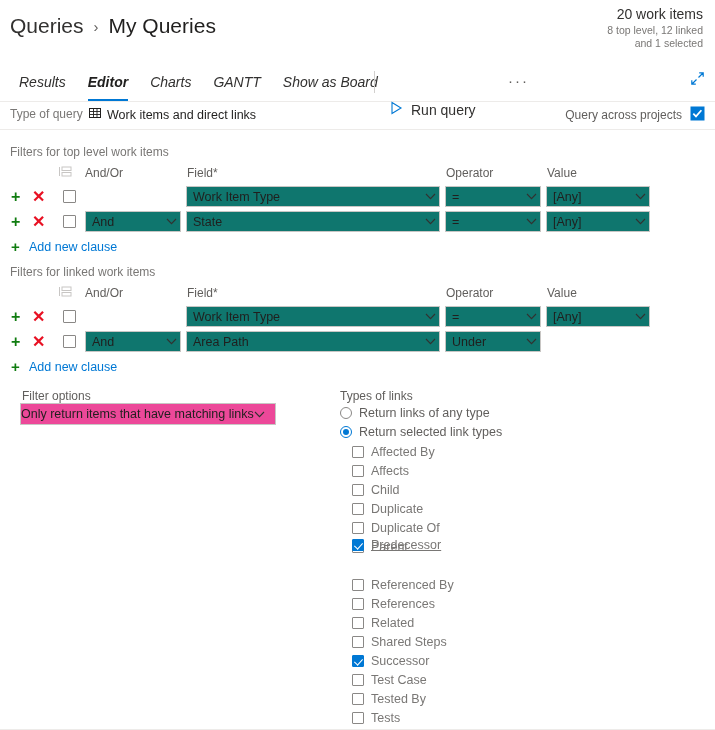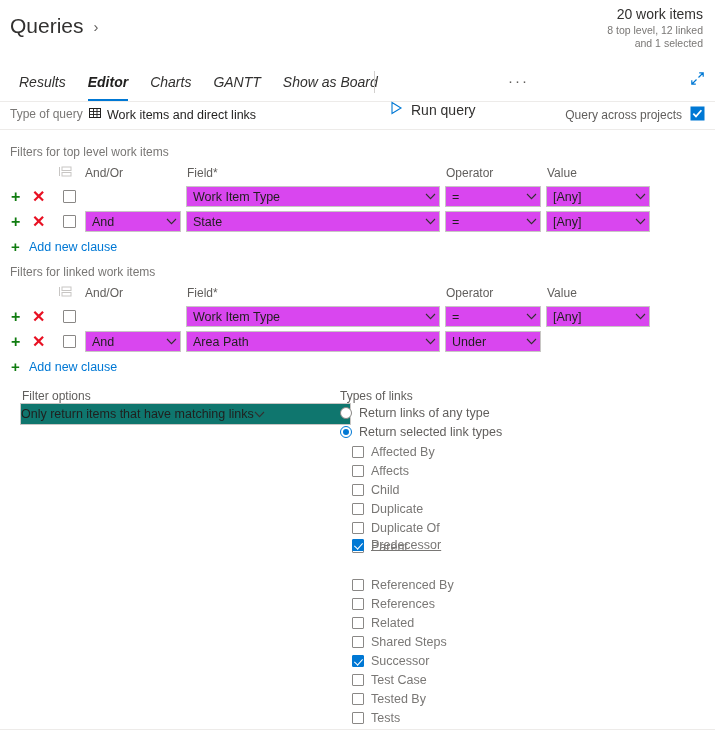--- a/index.html
+++ b/index.html
@@ -85,38 +85,38 @@
   .btn-add { left:11px; color:#107c10; }
   .btn-del { left:32px; color:#e81123; }
 
   .cb-sq {
     position:absolute; top:4px; width:13px; height:13px;
     border:1px solid #8a8886; background:#fff; border-radius:1px; cursor:pointer;
   }
 
   .dd {
     position:absolute; height:21px; top:0;
-    border:1px solid #c8c6c4; background:#d946ef;
+    border:1px solid #c8c6c4; background:#0f766e;
     font-size:12.5px; color:#201f1e;
     display:flex; align-items:center; cursor:pointer;
   }
   .dd .txt { padding-left:6px; flex:1; overflow:hidden; white-space:nowrap; }
   .dd .car { width:18px; display:flex; align-items:center; justify-content:center; color:#323130; }
 
   .addclause {
     position:relative; height:22px; cursor:pointer;
   }
   .addclause .plus { position:absolute; left:11px; top:1px; color:#107c10; font-weight:bold; font-size:15px; }
   .addclause .lbl { position:absolute; left:29px; top:3px; font-size:12.5px; color:#0078d4; }
 
   
   .fo-label { position:absolute; left:22px; top:389px; font-size:12px; color:#605e5c; }
   .fo-dd {
-    position:absolute; left:20px; top:403px; width:331px; height:22px;
-    border:1px solid #c8c6c4; background:#0f766e; font-size:12.5px; color:#201f1e;
+    position:absolute; left:20px; top:403px; width:256px; height:22px;
+    border:1px solid #c8c6c4; background:#ec4899; font-size:12.5px; color:#201f1e;
     display:flex; align-items:center;
   }
   .tol-label { position:absolute; left:340px; top:389px; font-size:12px; color:#605e5c; }
 
   .radio-row {
     position:absolute; left:340px; display:flex; align-items:center; gap:7px;
     font-size:12.5px; color:#605e5c; cursor:pointer;
   }
   .radio {
     width:12px; height:12px; border-radius:50%;
@@ -144,20 +144,21 @@
 </style>
 </head>
 <body>
 
 <div class="page">
 
   <div class="header">
     <div class="breadcrumb">
       <span class="crumb-root">Queries</span>
       <span class="chev">›</span>
+      <span class="crumb-current">My Queries</span>
     </div>
     <div class="count-block">
       <div class="count-main">20 work items</div>
       <div class="count-sub">8 top level, 12 linked</div>
       <div class="count-sub">and 1 selected</div>
     </div>
   </div>
 
   <div class="tabbar">
     <div class="tabs">

